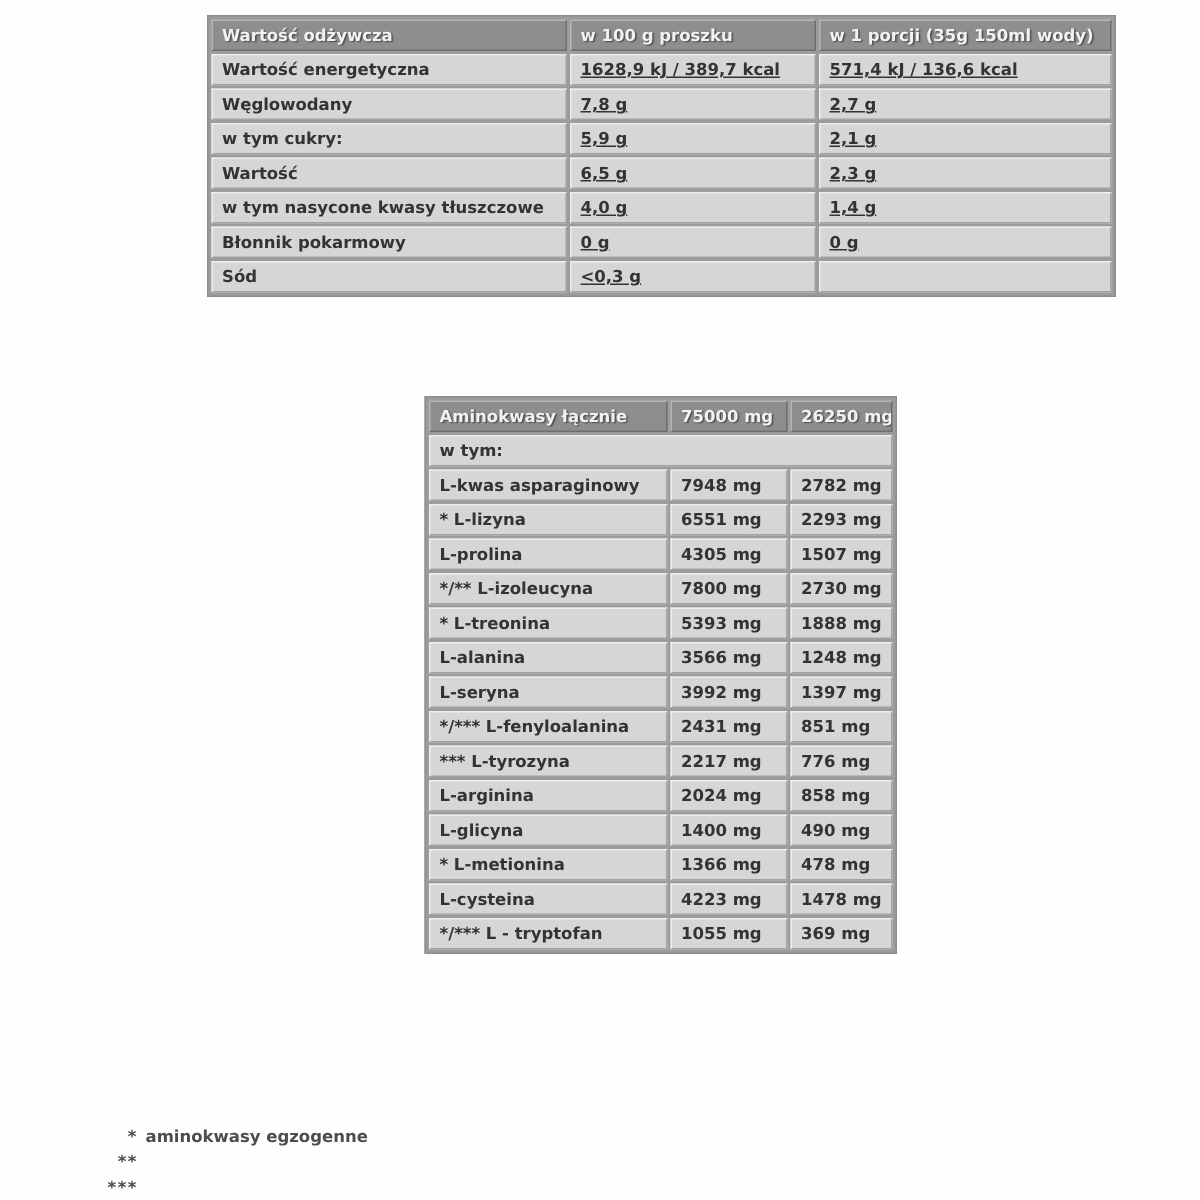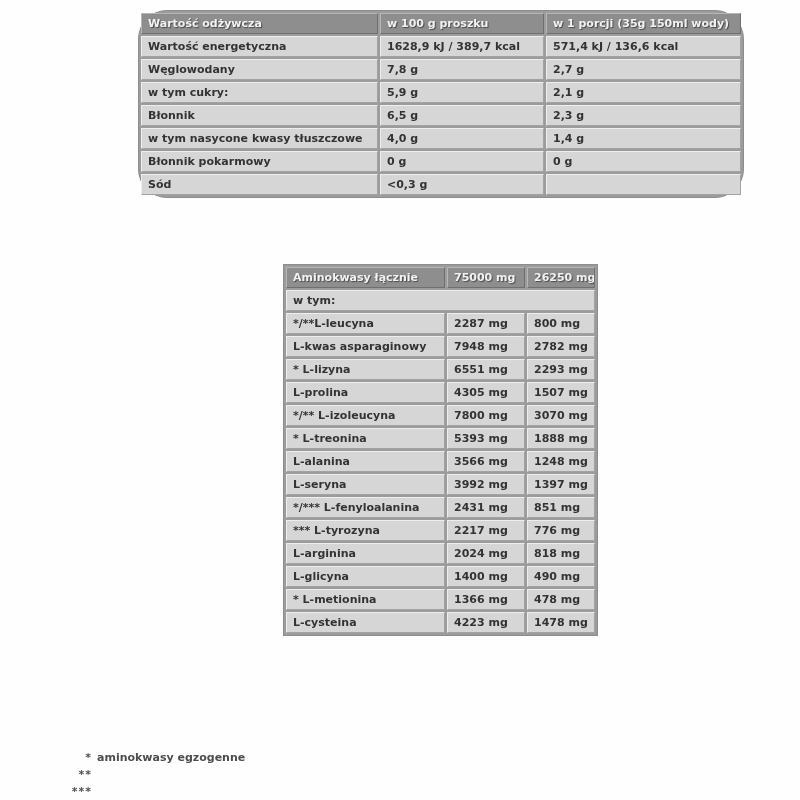--- a/index.html
+++ b/index.html
@@ -37,24 +37,24 @@
     white-space: nowrap;
     overflow: hidden;
     text-align: left;
   }
   table.datatable th {
     background: #8e8e8e;
     color: #f2f2f2;
     text-shadow: 1px 1px 1px #4a4a4a;
     border-color: #b6b6b6 #6f6f6f #6f6f6f #b6b6b6;
   }
-  .nutri { left: 138px; top: 10px;  width: 604px; border-radius: 29px; }
+  .nutri { left: 138px; top: 10px;  width: 604px; }
   .amino { left: 283px; top: 264px; width: 313px; }
 
-  .al-center { text-align: center; }
+  .al-center { text-align: center; text-decoration: underline; }
   .al-right  { text-align: right;  }
 
   .footnotes {
     position: absolute;
     left: 64px; top: 749px;
     font-size: 11px;
     font-weight: bold;
     color: #4d4d4d;
   }
   .fn-line { display: flex; line-height: 17px; }
@@ -86,21 +86,21 @@
       <td>Węglowodany</td>
       <td class="al-center">7,8 g</td>
       <td class="al-center">2,7 g</td>
     </tr>
     <tr>
       <td>w tym cukry:</td>
       <td class="al-center">5,9 g</td>
       <td class="al-center">2,1 g</td>
     </tr>
     <tr>
-      <td>Błonnik</td>
+      <td>Wartość</td>
       <td class="al-center">6,5 g</td>
       <td class="al-center">2,3 g</td>
     </tr>
     <tr>
       <td>w tym nasycone kwasy tłuszczowe</td>
       <td class="al-center">4,0 g</td>
       <td class="al-center">1,4 g</td>
     </tr>
     <tr>
       <td>Błonnik pokarmowy</td>
@@ -124,43 +124,38 @@
     <tbody>
         <tr>
       <th>Aminokwasy łącznie</th>
       <th class="al-right">75000 mg</th>
       <th class="al-right">26250 mg</th>
     </tr>
     <tr>
       <td colspan="3">w tym:</td>
     </tr>
     <tr>
-      <td>*/**L-leucyna</td>
-      <td class="al-right">2287 mg</td>
-      <td class="al-right">800 mg</td>
-    </tr>
-    <tr>
       <td>L-kwas asparaginowy</td>
       <td class="al-right">7948 mg</td>
       <td class="al-right">2782 mg</td>
     </tr>
     <tr>
       <td>* L-lizyna</td>
       <td class="al-right">6551 mg</td>
       <td class="al-right">2293 mg</td>
     </tr>
     <tr>
       <td>L-prolina</td>
       <td class="al-right">4305 mg</td>
       <td class="al-right">1507 mg</td>
     </tr>
     <tr>
       <td>*/** L-izoleucyna</td>
       <td class="al-right">7800 mg</td>
-      <td class="al-right">3070 mg</td>
+      <td class="al-right">2730 mg</td>
     </tr>
     <tr>
       <td>* L-treonina</td>
       <td class="al-right">5393 mg</td>
       <td class="al-right">1888 mg</td>
     </tr>
     <tr>
       <td>L-alanina</td>
       <td class="al-right">3566 mg</td>
       <td class="al-right">1248 mg</td>
@@ -176,36 +171,41 @@
       <td class="al-right">851 mg</td>
     </tr>
     <tr>
       <td>*** L-tyrozyna</td>
       <td class="al-right">2217 mg</td>
       <td class="al-right">776 mg</td>
     </tr>
     <tr>
       <td>L-arginina</td>
       <td class="al-right">2024 mg</td>
-      <td class="al-right">818 mg</td>
+      <td class="al-right">858 mg</td>
     </tr>
     <tr>
       <td>L-glicyna</td>
       <td class="al-right">1400 mg</td>
       <td class="al-right">490 mg</td>
     </tr>
     <tr>
       <td>* L-metionina</td>
       <td class="al-right">1366 mg</td>
       <td class="al-right">478 mg</td>
     </tr>
     <tr>
       <td>L-cysteina</td>
       <td class="al-right">4223 mg</td>
       <td class="al-right">1478 mg</td>
+    </tr>
+    <tr>
+      <td>*/*** L - tryptofan</td>
+      <td class="al-right">1055 mg</td>
+      <td class="al-right">369 mg</td>
     </tr>
   </tbody>
     </table>
 
   <div class="footnotes">
     <div class="fn-line">
       <span class="fn-mark">*</span>
       <span>aminokwasy egzogenne</span>
     </div>
     <div class="fn-line">

